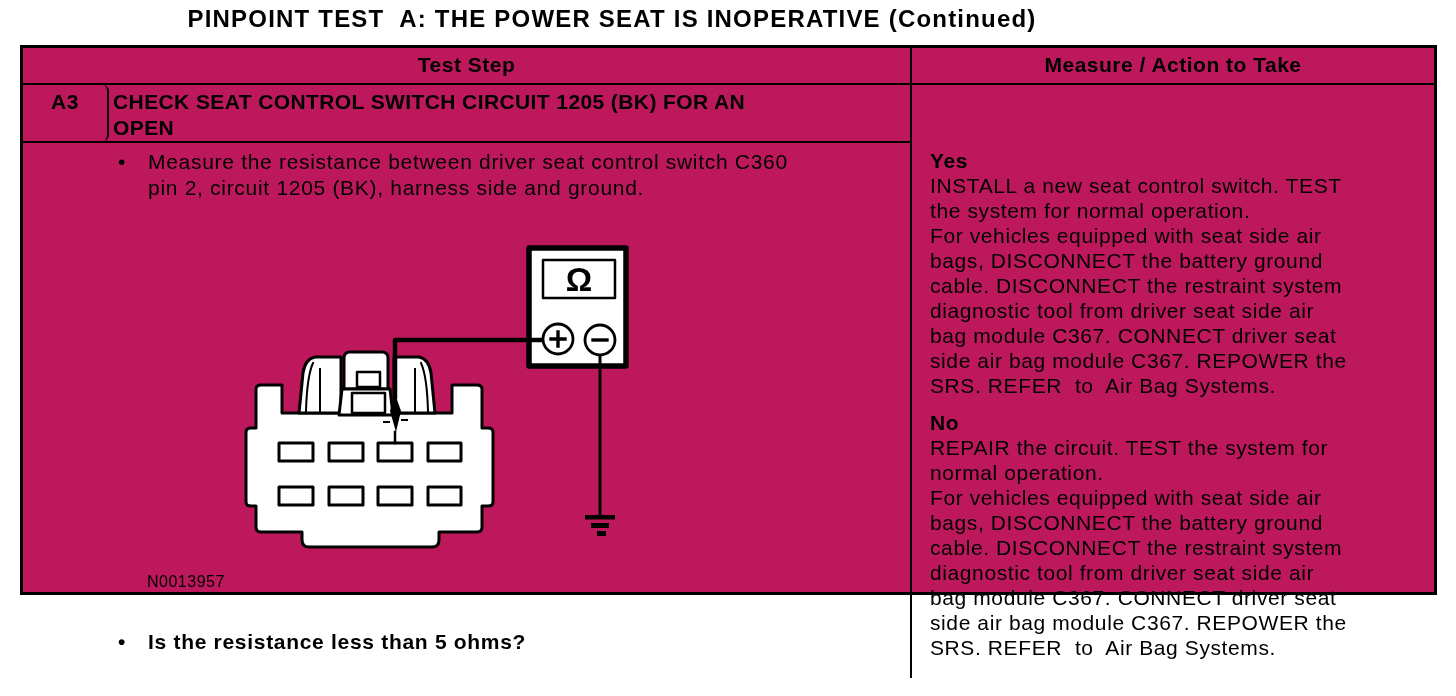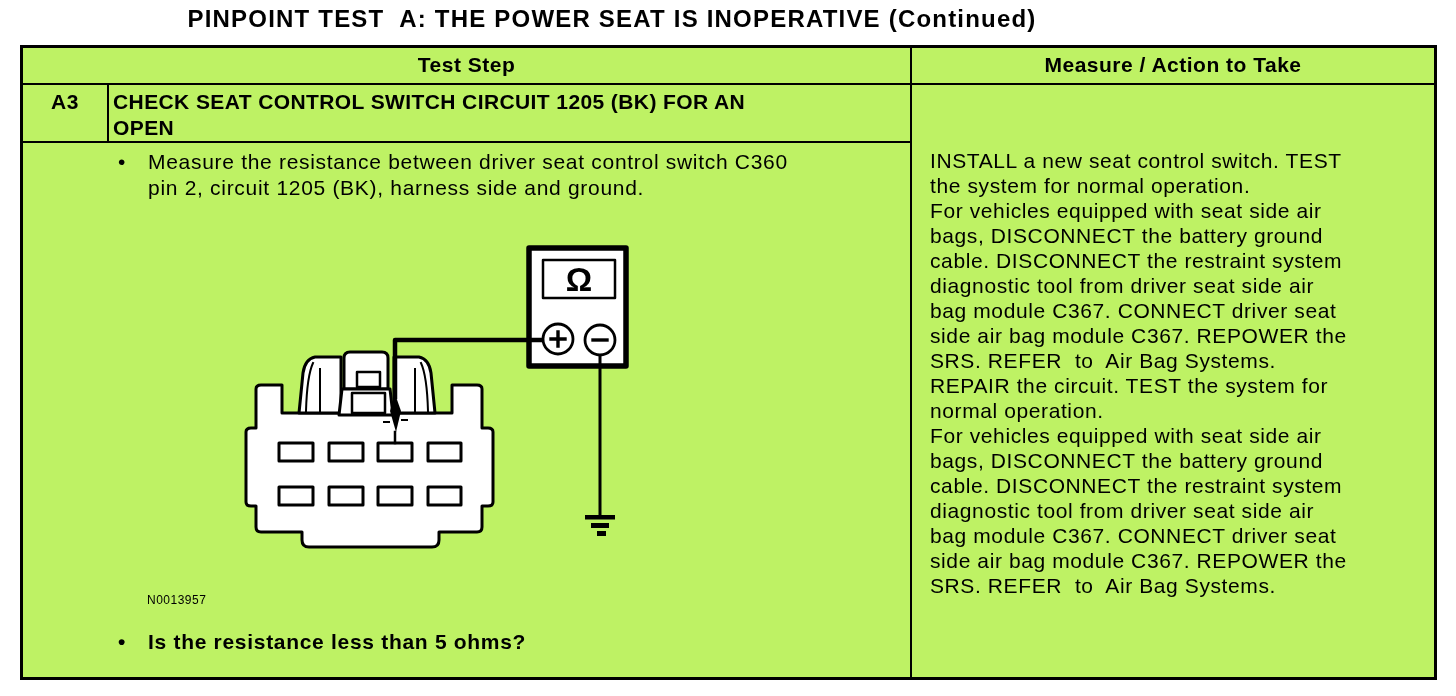--- a/index.html
+++ b/index.html
@@ -5,41 +5,41 @@
   html,body{margin:0;padding:0;}
   body{
     width:1456px;height:696px;background:#ffffff;color:#000;
     font-family:"Liberation Sans",sans-serif;position:relative;overflow:hidden;
   }
   .title{
     position:absolute;left:0;top:5px;width:1224px;text-align:center;
     font-size:24px;font-weight:bold;letter-spacing:1.2px;white-space:pre-wrap;
   }
   .ptable{
-    position:absolute;left:20px;top:45px;width:1417px;height:635px;
-    border:3px solid #000;box-sizing:border-box;background:#bef264;
+    position:absolute;left:20px;top:45px;width:1417px;height:550px;
+    border:3px solid #000;box-sizing:border-box;background:#be185d;
   }
   .hdr{display:flex;height:37px;border-bottom:2px solid #000;box-sizing:border-box;}
   .hcell{font-weight:bold;font-size:21px;text-align:center;line-height:34px;letter-spacing:.5px;}
   .hcell.left{width:889px;border-right:2px solid #000;box-sizing:border-box;}
   .hcell.right{flex:1;}
   .bodyrow{display:flex;height:593px;}
   .col-left{width:889px;border-right:2px solid #000;box-sizing:border-box;display:flex;flex-direction:column;}
   .col-right{flex:1;padding:63px 8px 0 18px;box-sizing:border-box;font-size:21px;line-height:25px;letter-spacing:.6px;}
   .a3row{height:58px;border-bottom:2px solid #000;box-sizing:border-box;display:flex;}
   .a3cell{width:86px;border-right:2px solid #000;box-sizing:border-box;text-align:center;
-          font-weight:bold;font-size:21px;padding-top:5px;letter-spacing:.5px;}
+          font-weight:bold;font-size:21px;padding-top:5px;letter-spacing:.5px;border-radius:6px;}
   .a3desc{flex:1;padding:4px 10px 0 4px;font-weight:bold;font-size:21px;line-height:26px;
           letter-spacing:.4px;white-space:pre-wrap;}
   .stepcell{flex:1;position:relative;}
   .bullet-row{position:absolute;left:95px;display:flex;font-size:21px;line-height:26px;letter-spacing:.7px;}
   .bullet-glyph{width:30px;flex:0 0 30px;}
   .lines{white-space:pre-wrap;}
   .instr{top:6px;}
-  .figlabel{position:absolute;left:124px;top:430px;font-size:12px;letter-spacing:.5px;margin-top:20px;}
+  .figlabel{position:absolute;left:124px;top:430px;font-size:16px;letter-spacing:.5px;}
   .question{top:486px;font-weight:bold;}
   .res-h{font-weight:bold;}
   .res-p{margin:0;}
   .m-t9{}
   .m-t12{margin-top:12px;}
   .diagram{position:absolute;left:207px;top:98px;}
 </style>
 </head>
 <body>
 
@@ -134,29 +134,31 @@
 
         <div class="bullet-row question">
           <span class="bullet-glyph">•</span>
           <span>Is the resistance less than 5 ohms?</span>
         </div>
 
       </div>
     </div>
 
     <div class="col-right">
+      <div class="res-h">Yes</div>
       <p class="res-p lines">INSTALL a new seat control switch. TEST
 the system for normal operation.</p>
       <p class="res-p lines m-t9">For vehicles equipped with seat side air
 bags, DISCONNECT the battery ground
 cable. DISCONNECT the restraint system
 diagnostic tool from driver seat side air
 bag module C367. CONNECT driver seat
 side air bag module C367. REPOWER the
 SRS. REFER  to  Air Bag Systems.</p>
+      <div class="res-h m-t12">No</div>
       <p class="res-p lines">REPAIR the circuit. TEST the system for
 normal operation.</p>
       <p class="res-p lines m-t9">For vehicles equipped with seat side air
 bags, DISCONNECT the battery ground
 cable. DISCONNECT the restraint system
 diagnostic tool from driver seat side air
 bag module C367. CONNECT driver seat
 side air bag module C367. REPOWER the
 SRS. REFER  to  Air Bag Systems.</p>
     </div>

